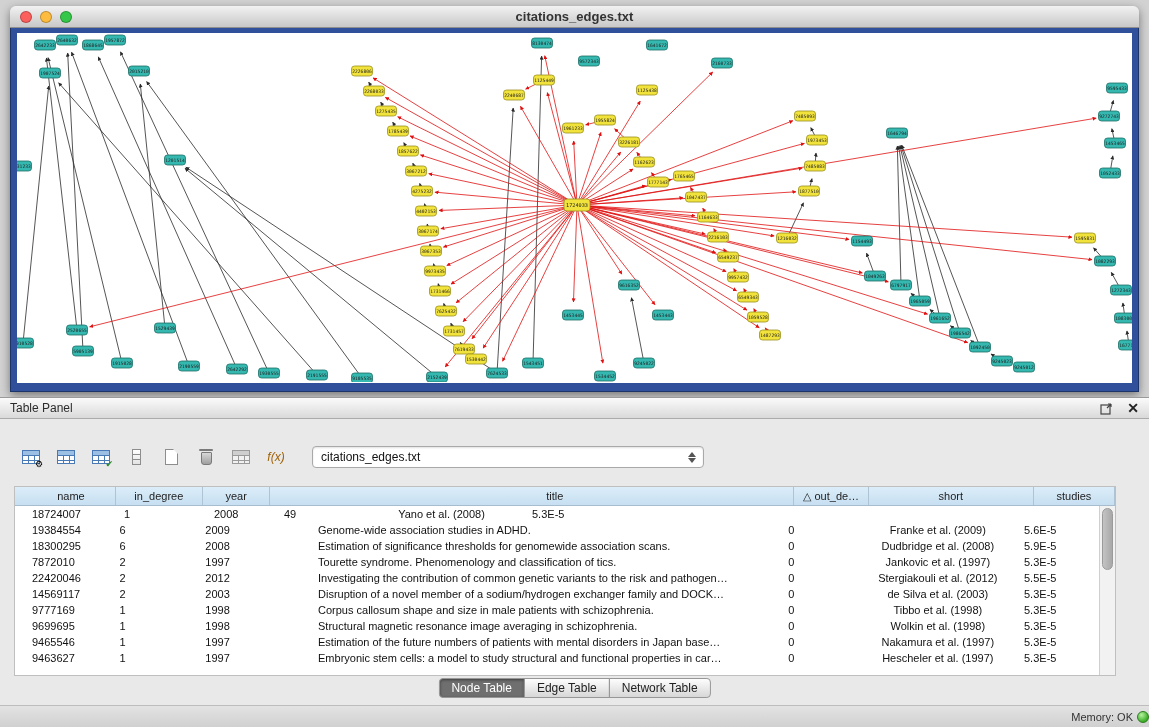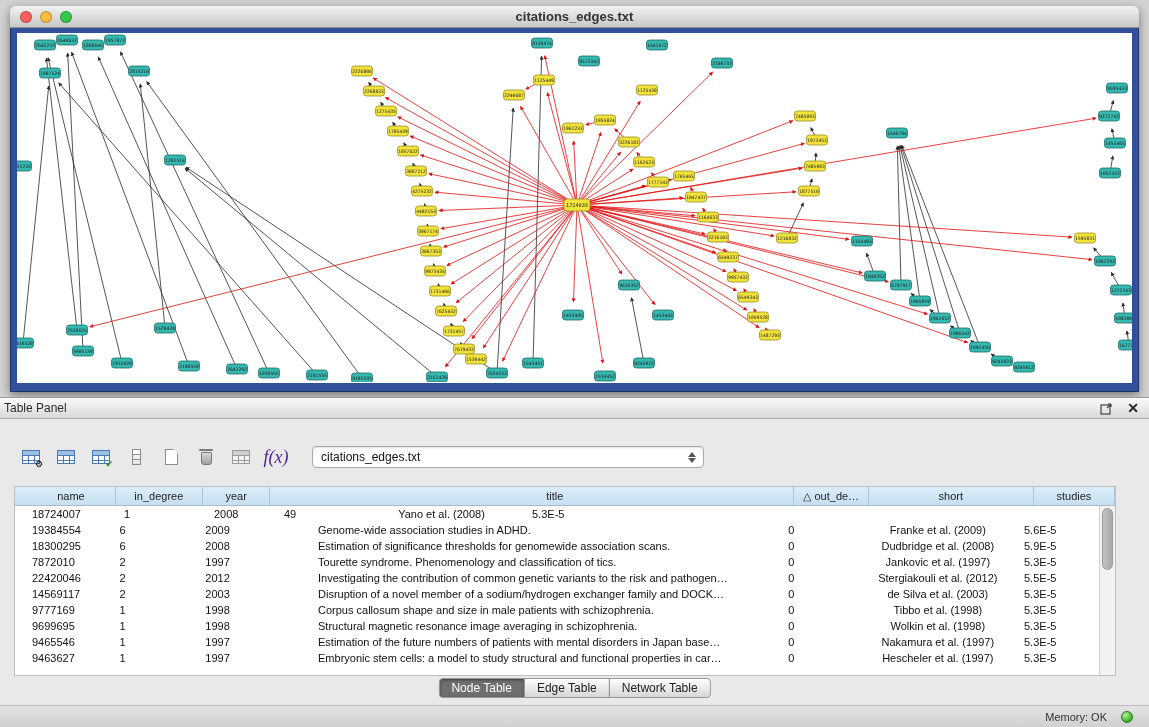--- a/index.html
+++ b/index.html
@@ -18,21 +18,21 @@
     background:#30509c; border:1px solid #1c3468; border-top:none; padding:5px 6px 8px 6px; }
   .canvas { width:100%; height:100%; background:#ffffff; position:relative; overflow:hidden; }
   .canvas svg { position:absolute; left:0; top:0; }
   .node-label { font-family:"DejaVu Sans Mono", monospace; }
 
   
   .table-panel { position:absolute; left:0; top:397px; width:1149px; height:330px;
     background:#e9e9e9; border-top:1px solid #9a9a9a; }
   .panel-header { height:21px; background:linear-gradient(#fbfbfb,#d9d9d9);
     border-bottom:1px solid #ababab; position:relative; }
-  .panel-title { font-size:12px; color:#2c2c2c; line-height:21px; padding-left:4px; }
+  .panel-title { font-size:12px; color:#2c2c2c; line-height:21px; padding-left:10px; }
   .panel-header-icons { position:absolute; right:10px; top:3px; display:flex; gap:14px; align-items:center; }
   .float-icon { width:13px; height:13px; display:block; }
   .close-x { font-size:14px; font-weight:bold; color:#222; line-height:14px; cursor:default; }
 
   .toolbar { position:absolute; top:46px; left:18px; display:flex; align-items:center; gap:9px; }
   .tb-btn { width:26px; height:26px; display:flex; align-items:center; justify-content:center; position:relative; }
   .grid-ic { width:18px; height:14px; border:1px solid #4a7ab5; background:
       linear-gradient(#9cc0e4,#9cc0e4) 0 0/18px 4px no-repeat,
       repeating-linear-gradient(to right,transparent 0 5px,#4a7ab5 5px 6px),
       repeating-linear-gradient(to bottom,transparent 0 4px,#4a7ab5 4px 5px),
@@ -45,21 +45,21 @@
   .badge { position:absolute; right:1px; bottom:1px; font-size:9px; line-height:9px; }
   .col-ic { width:9px; height:16px; border:1px solid #8d8d8d; background:linear-gradient(#fff,#e3e3e3); }
   .col-ic i { display:block; height:5px; border-bottom:1px solid #8d8d8d; }
   .doc-ic { width:13px; height:16px; border:1px solid #8d8d8d; background:#fff; position:relative; }
   .doc-ic:after { content:""; position:absolute; right:-1px; top:-1px; border-style:solid;
       border-width:0 5px 5px 0; border-color:transparent #e9e9e9 transparent transparent; }
   .trash-ic { display:flex; flex-direction:column; align-items:center; }
   .trash-lid { width:14px; height:2px; background:#7a7a7a; border-radius:1px; }
   .trash-body { width:11px; height:13px; margin-top:1px; border:1px solid #7a7a7a;
       border-radius:1px 1px 3px 3px; background:linear-gradient(#d8d8d8,#9f9f9f); }
-  .fx-ic { font-family:Liberation Serif, serif; font-style:italic; font-size:18px; color:#4c1d95; }
+  .fx-ic { font-family:Liberation Sans, sans-serif; font-style:italic; font-size:12px; color:#a16207; }
 
   .combo { margin-left:14px; width:392px; height:22px; background:#fff; border:1px solid #a9a9a9;
     border-radius:4px; display:flex; align-items:center; position:relative; box-shadow:inset 0 1px 2px rgba(0,0,0,.12); }
   .combo-text { flex:1; font-size:12px; color:#111; padding-left:8px; }
   .combo-arrows { width:16px; height:18px; margin-right:3px; display:flex; flex-direction:column;
     align-items:center; justify-content:center; gap:1px; }
   .combo-arrows b { width:0; height:0; border-left:4px solid transparent; border-right:4px solid transparent; }
   .arr-up { border-bottom:5px solid #555; }
   .arr-dn { border-top:5px solid #555; }
 
@@ -86,21 +86,21 @@
   .tabs { position:absolute; top:280px; left:50%; transform:translateX(-50%); display:flex; }
   .tab { font-size:12px; color:#222; padding:2px 12px; height:20px;
     background:linear-gradient(#fdfdfd,#d7d7d7); border:1px solid #979797; margin-left:-1px; }
   .tab:first-child { border-radius:4px 0 0 4px; margin-left:0; }
   .tab:last-child { border-radius:0 4px 4px 0; }
   .tab.active { background:#6f6f6f; color:#fff; box-shadow:inset 0 1px 3px rgba(0,0,0,.45); }
 
   
   .statusbar { position:absolute; left:0; right:0; bottom:0; height:22px;
     border-top:1px solid #bdbdbd; background:linear-gradient(#e3e3e3,#d0d0d0);
-    display:flex; align-items:center; justify-content:flex-end; padding-right:16px; gap:14px; }
+    display:flex; align-items:center; justify-content:flex-end; padding-right:0; gap:4px; }
   .mem-label { font-size:11px; color:#333; }
   .mem-dot { width:12px; height:12px; border-radius:50%;
     background:radial-gradient(circle at 35% 30%, #b6f2a0, #3cae28 70%); border:1px solid #2b7d1d; }
 </style>
 </head>
 <body>
 
 <div class="desktop">
 
   <div class="net-window">

